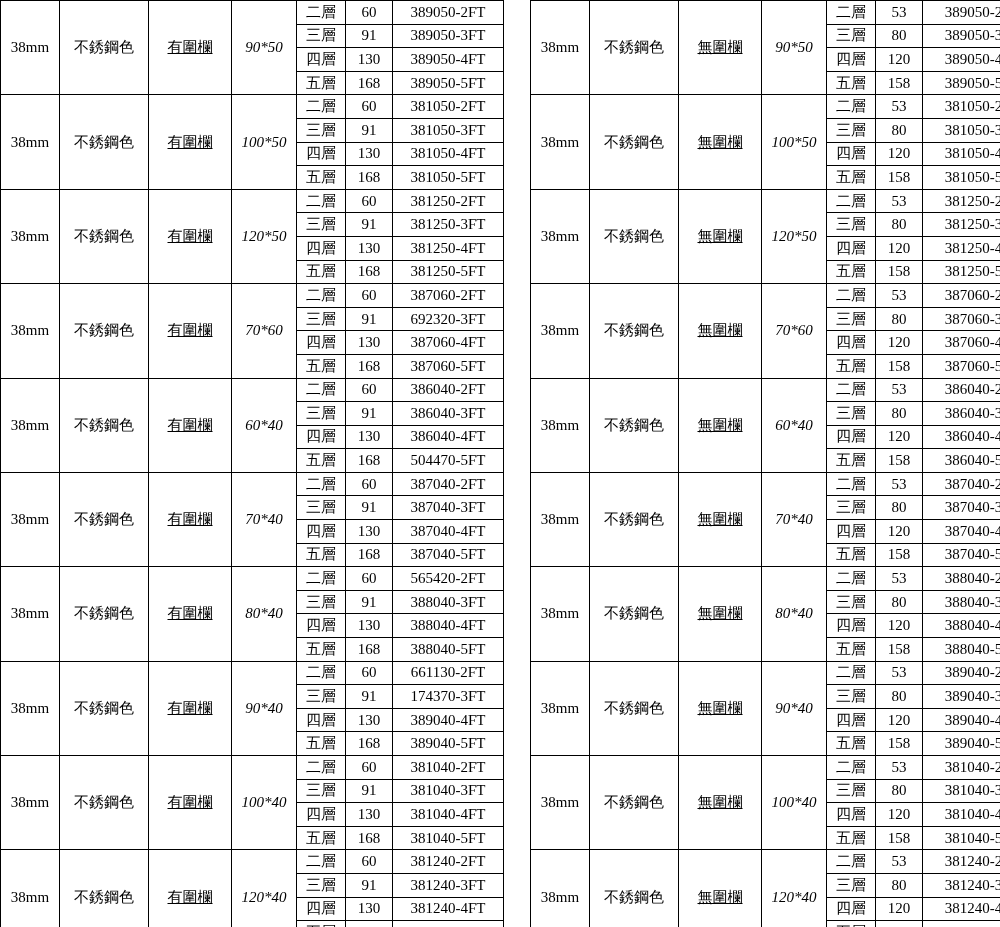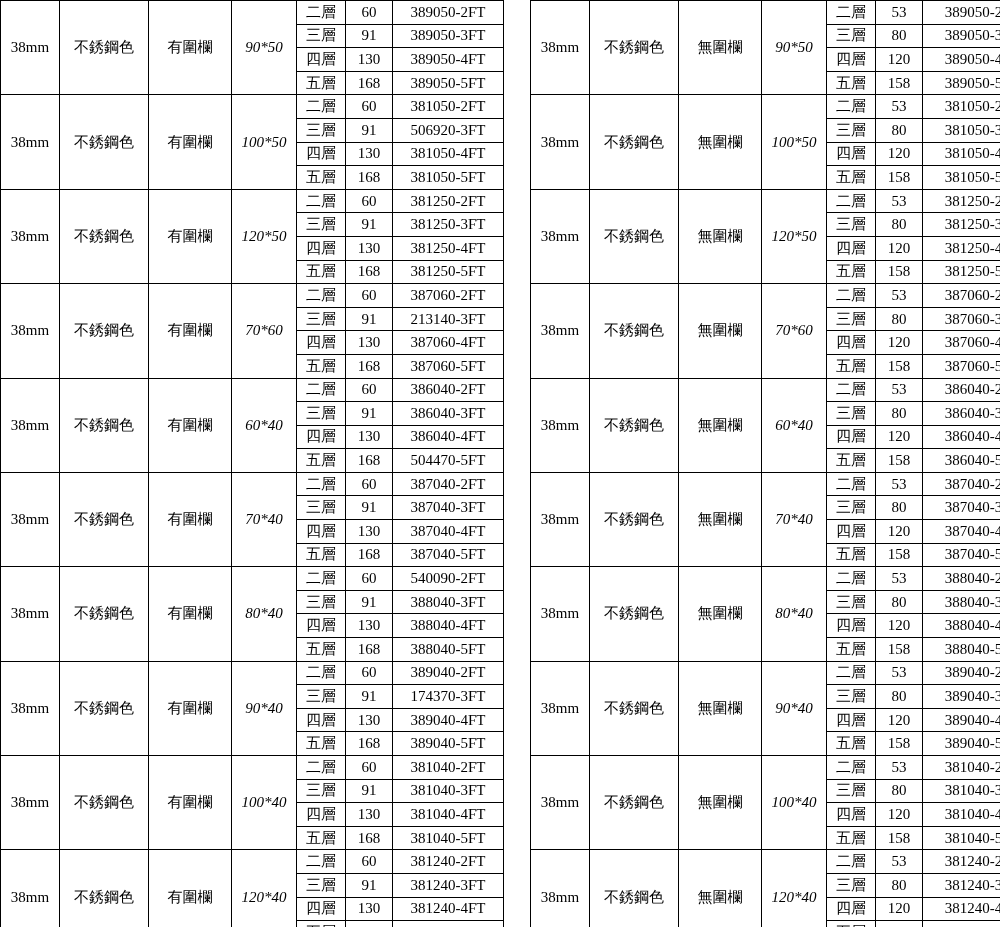--- a/index.html
+++ b/index.html
@@ -54,20 +54,21 @@
     font-size: 14.5px;
   }
   td.c-color {
     width: 88px;
     font-size: 17px;
     margin-top: 6px;
   }
   td.c-fence {
     width: 82px;
     font-size: 17px;
+    text-decoration: underline;
   }
   td.c-dim {
     width: 64px;
     font-size: 15px;
     font-style: italic;
   }
   td.c-layer {
     width: 48px;
     font-size: 16px;
   }
@@ -119,21 +120,21 @@
             <td class="c-color group" rowspan="4">不銹鋼色</td>
             <td class="c-fence group" rowspan="4">有圍欄</td>
             <td class="c-dim group" rowspan="4">100*50</td>
             <td class="c-layer">二層</td>
             <td class="c-num">60</td>
             <td class="c-code">381050-2FT</td>
           </tr>
           <tr>
             <td class="c-layer">三層</td>
             <td class="c-num">91</td>
-            <td class="c-code">506920-3FT</td>
+            <td class="c-code">381050-3FT</td>
           </tr>
           <tr>
             <td class="c-layer">四層</td>
             <td class="c-num">130</td>
             <td class="c-code">381050-4FT</td>
           </tr>
           <tr>
             <td class="c-layer">五層</td>
             <td class="c-num">168</td>
             <td class="c-code">381050-5FT</td>
@@ -167,21 +168,21 @@
             <td class="c-color group" rowspan="4">不銹鋼色</td>
             <td class="c-fence group" rowspan="4">有圍欄</td>
             <td class="c-dim group" rowspan="4">70*60</td>
             <td class="c-layer">二層</td>
             <td class="c-num">60</td>
             <td class="c-code">387060-2FT</td>
           </tr>
           <tr>
             <td class="c-layer">三層</td>
             <td class="c-num">91</td>
-            <td class="c-code">213140-3FT</td>
+            <td class="c-code">692320-3FT</td>
           </tr>
           <tr>
             <td class="c-layer">四層</td>
             <td class="c-num">130</td>
             <td class="c-code">387060-4FT</td>
           </tr>
           <tr>
             <td class="c-layer">五層</td>
             <td class="c-num">168</td>
             <td class="c-code">387060-5FT</td>
@@ -234,21 +235,21 @@
             <td class="c-num">168</td>
             <td class="c-code">387040-5FT</td>
           </tr>
           <tr>
             <td class="c-size group" rowspan="4">38mm</td>
             <td class="c-color group" rowspan="4">不銹鋼色</td>
             <td class="c-fence group" rowspan="4">有圍欄</td>
             <td class="c-dim group" rowspan="4">80*40</td>
             <td class="c-layer">二層</td>
             <td class="c-num">60</td>
-            <td class="c-code">540090-2FT</td>
+            <td class="c-code">565420-2FT</td>
           </tr>
           <tr>
             <td class="c-layer">三層</td>
             <td class="c-num">91</td>
             <td class="c-code">388040-3FT</td>
           </tr>
           <tr>
             <td class="c-layer">四層</td>
             <td class="c-num">130</td>
             <td class="c-code">388040-4FT</td>
@@ -258,21 +259,21 @@
             <td class="c-num">168</td>
             <td class="c-code">388040-5FT</td>
           </tr>
           <tr>
             <td class="c-size group" rowspan="4">38mm</td>
             <td class="c-color group" rowspan="4">不銹鋼色</td>
             <td class="c-fence group" rowspan="4">有圍欄</td>
             <td class="c-dim group" rowspan="4">90*40</td>
             <td class="c-layer">二層</td>
             <td class="c-num">60</td>
-            <td class="c-code">389040-2FT</td>
+            <td class="c-code">661130-2FT</td>
           </tr>
           <tr>
             <td class="c-layer">三層</td>
             <td class="c-num">91</td>
             <td class="c-code">174370-3FT</td>
           </tr>
           <tr>
             <td class="c-layer">四層</td>
             <td class="c-num">130</td>
             <td class="c-code">389040-4FT</td>

